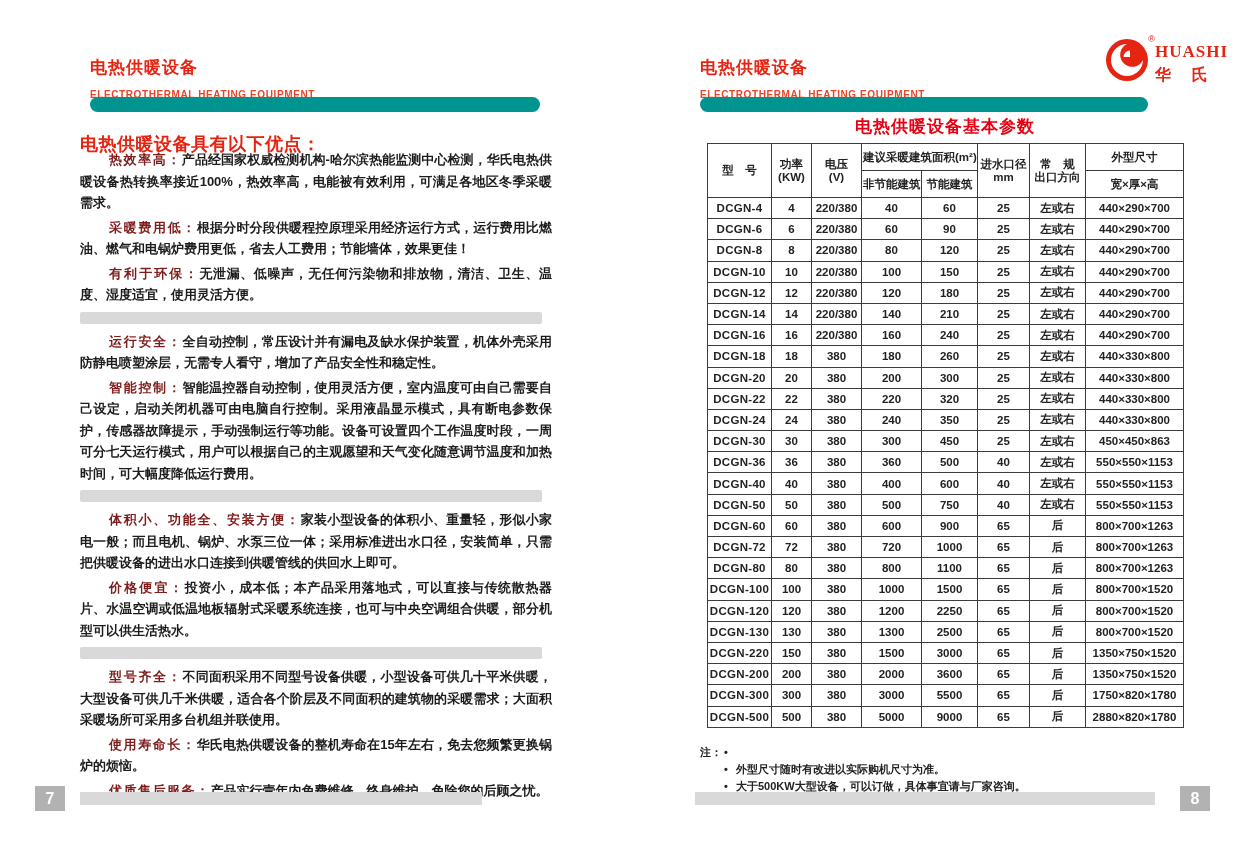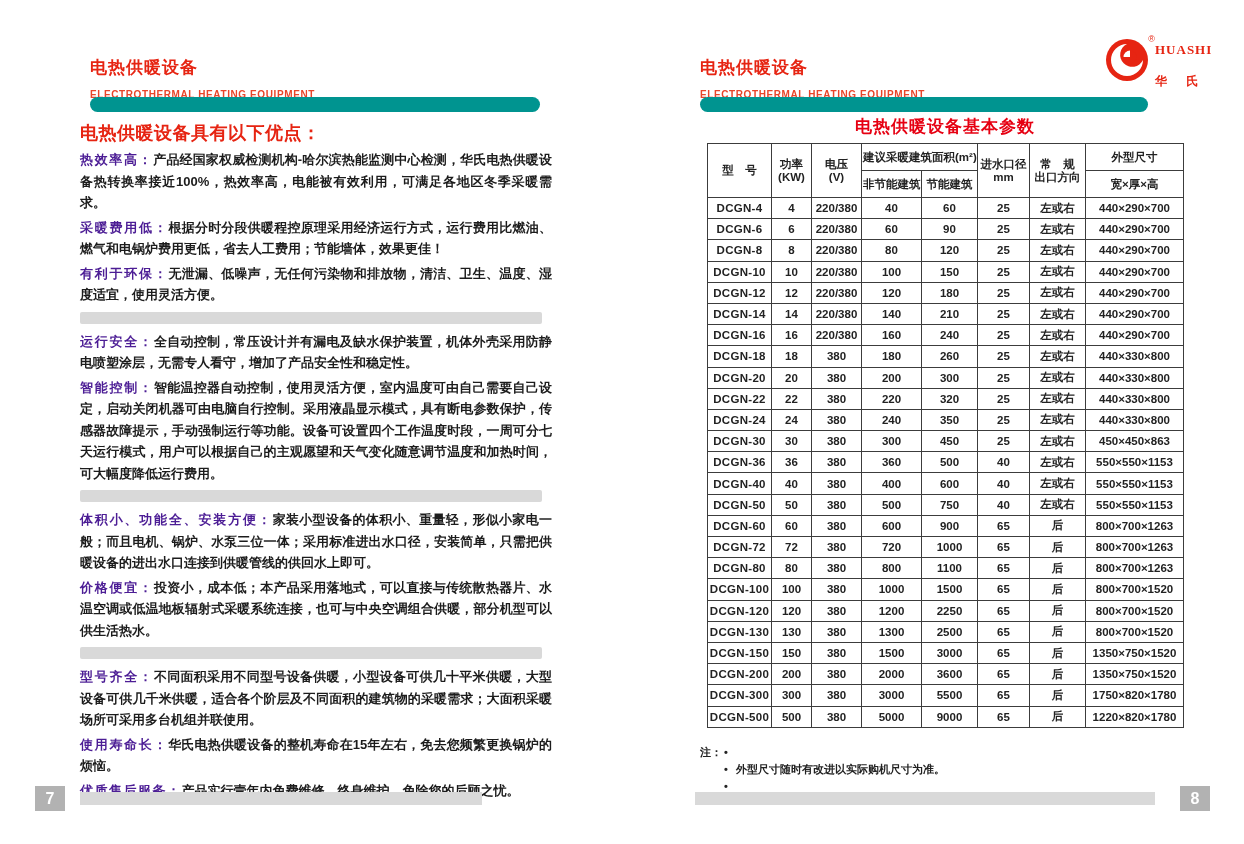--- a/index.html
+++ b/index.html
@@ -9,21 +9,21 @@
 
   
   .hdr-title { font-size:17px; font-weight:bold; color:#e62412; letter-spacing:1px; }
   .hdr-sub   { font-size:10px; font-weight:bold; color:#e8452a; letter-spacing:0.6px; margin-top:10px; }
   .teal-bar  { background:#009490; height:15px; border-radius:8px; }
 
   
   .section-title { font-size:18px; font-weight:bold; color:#e62412; letter-spacing:0.5px; }
   .features { width:472px; color:#1c1c1c; }
   .feat { font-size:13px; font-weight:bold; line-height:21.5px; text-align:justify; margin-bottom:3px; }
-  .feat .lead { color:#4c1d95; letter-spacing:1.5px; }
+  .feat .lead { color:#7f1d1d; letter-spacing:1.5px;margin-left:29px; }
   .sep-bar { background:#d9d9d9; height:12px; border-radius:2px; margin:6px 0 7px 0; width:462px; }
 
   .pagenum { width:30px; height:25px; background:#b2b2b2; color:#ffffff;
              font-size:16px; font-weight:bold; text-align:center; line-height:25px; }
   .bottom-bar { background:#d9d9d9; height:13px; }
 
   
   .tbl-title { width:476px; text-align:center; font-size:17px; font-weight:bold; color:#e60012; letter-spacing:1px; }
   table.spec { border-collapse:collapse; width:476px; table-layout:fixed; }
   table.spec th, table.spec td {
@@ -35,34 +35,34 @@
 
   .notes { font-size:11px; font-weight:bold; color:#222222; line-height:17px; }
   .notes .row { display:flex; }
   .notes .nlabel { width:24px; flex:none; }
   .notes .bullet { width:12px; flex:none; text-align:left; }
   .notes .indent { width:24px; flex:none; }
 
   
   .logo { display:flex; align-items:flex-start; }
   .logo-texts { margin-left:4px; margin-top:6px; color:#e62412; }
-  .logo-en { font-size:13px; font-weight:bold; letter-spacing:1px; font-family:"Liberation Serif", serif; }
-  .logo-cn { font-size:12px; font-weight:bold; letter-spacing:8px; margin-top:15px; }
+  .logo-en { font-size:17px; font-weight:bold; letter-spacing:1px; font-family:"Liberation Serif", serif; }
+  .logo-cn { font-size:16px; font-weight:bold; letter-spacing:8px; margin-top:3px; }
   .reg { font-size:9px; color:#e62412; vertical-align:top; position:relative; top:-4px; }
 </style>
 </head>
 <body>
 
 <div class="abs" style="left:90px; top:56px;">
   <div class="hdr-title">电热供暖设备</div>
   <div class="hdr-sub">ELECTROTHERMAL HEATING EQUIPMENT</div>
 </div>
 <div class="abs teal-bar" style="left:90px; top:97px; width:450px;"></div>
 
-<div class="abs section-title" style="left:80px; top:121px;">电热供暖设备具有以下优点：</div>
+<div class="abs section-title" style="left:80px; top:132px;">电热供暖设备具有以下优点：</div>
 
 <div class="abs features" style="left:80px; top:149px;">
   <div>
     <p class="feat"><span class="lead">热效率高：</span><span>产品经国家权威检测机构-哈尔滨热能监测中心检测，华氏电热供暖设备热转换率接近100%，热效率高，电能被有效利用，可满足各地区冬季采暖需求。</span></p>
     <p class="feat"><span class="lead">采暖费用低：</span><span>根据分时分段供暖程控原理采用经济运行方式，运行费用比燃油、燃气和电锅炉费用更低，省去人工费用；节能墙体，效果更佳！</span></p>
     <p class="feat"><span class="lead">有利于环保：</span><span>无泄漏、低噪声，无任何污染物和排放物，清洁、卫生、温度、湿度适宜，使用灵活方便。</span></p>
   </div>
   <div class="sep-bar"></div>
   <div>
     <p class="feat"><span class="lead">运行安全：</span><span>全自动控制，常压设计并有漏电及缺水保护装置，机体外壳采用防静电喷塑涂层，无需专人看守，增加了产品安全性和稳定性。</span></p>
@@ -356,21 +356,21 @@
           <td class="model">DCGN-130</td>
           <td>130</td>
           <td>380</td>
           <td>1300</td>
           <td>2500</td>
           <td>65</td>
           <td>后</td>
           <td>800×700×1520</td>
         </tr>
         <tr>
-          <td class="model">DCGN-150</td>
+          <td class="model">DCGN-220</td>
           <td>150</td>
           <td>380</td>
           <td>1500</td>
           <td>3000</td>
           <td>65</td>
           <td>后</td>
           <td>1350×750×1520</td>
         </tr>
         <tr>
           <td class="model">DCGN-200</td>
@@ -393,36 +393,37 @@
           <td>1750×820×1780</td>
         </tr>
         <tr>
           <td class="model">DCGN-500</td>
           <td>500</td>
           <td>380</td>
           <td>5000</td>
           <td>9000</td>
           <td>65</td>
           <td>后</td>
-          <td>1220×820×1780</td>
+          <td>2880×820×1780</td>
         </tr>
       </tbody>
   </table>
 </div>
 
 <div class="abs notes" style="left:700px; top:744px; width:480px;">
   <div class="row">
     <span class="nlabel">注：</span>
     <span class="bullet">•</span>
   </div>
   <div class="row">
     <span class="indent"></span>
     <span class="bullet">•</span>
     <span>外型尺寸随时有改进以实际购机尺寸为准。</span>
   </div>
   <div class="row">
     <span class="indent"></span>
     <span class="bullet">•</span>
+    <span>大于500KW大型设备，可以订做，具体事宜请与厂家咨询。</span>
   </div>
 </div>
 
 <div class="abs bottom-bar" style="left:695px; top:792px; width:460px;"></div>
 <div class="abs pagenum" style="left:1180px; top:786px;">8</div>
 
 </body></html>

